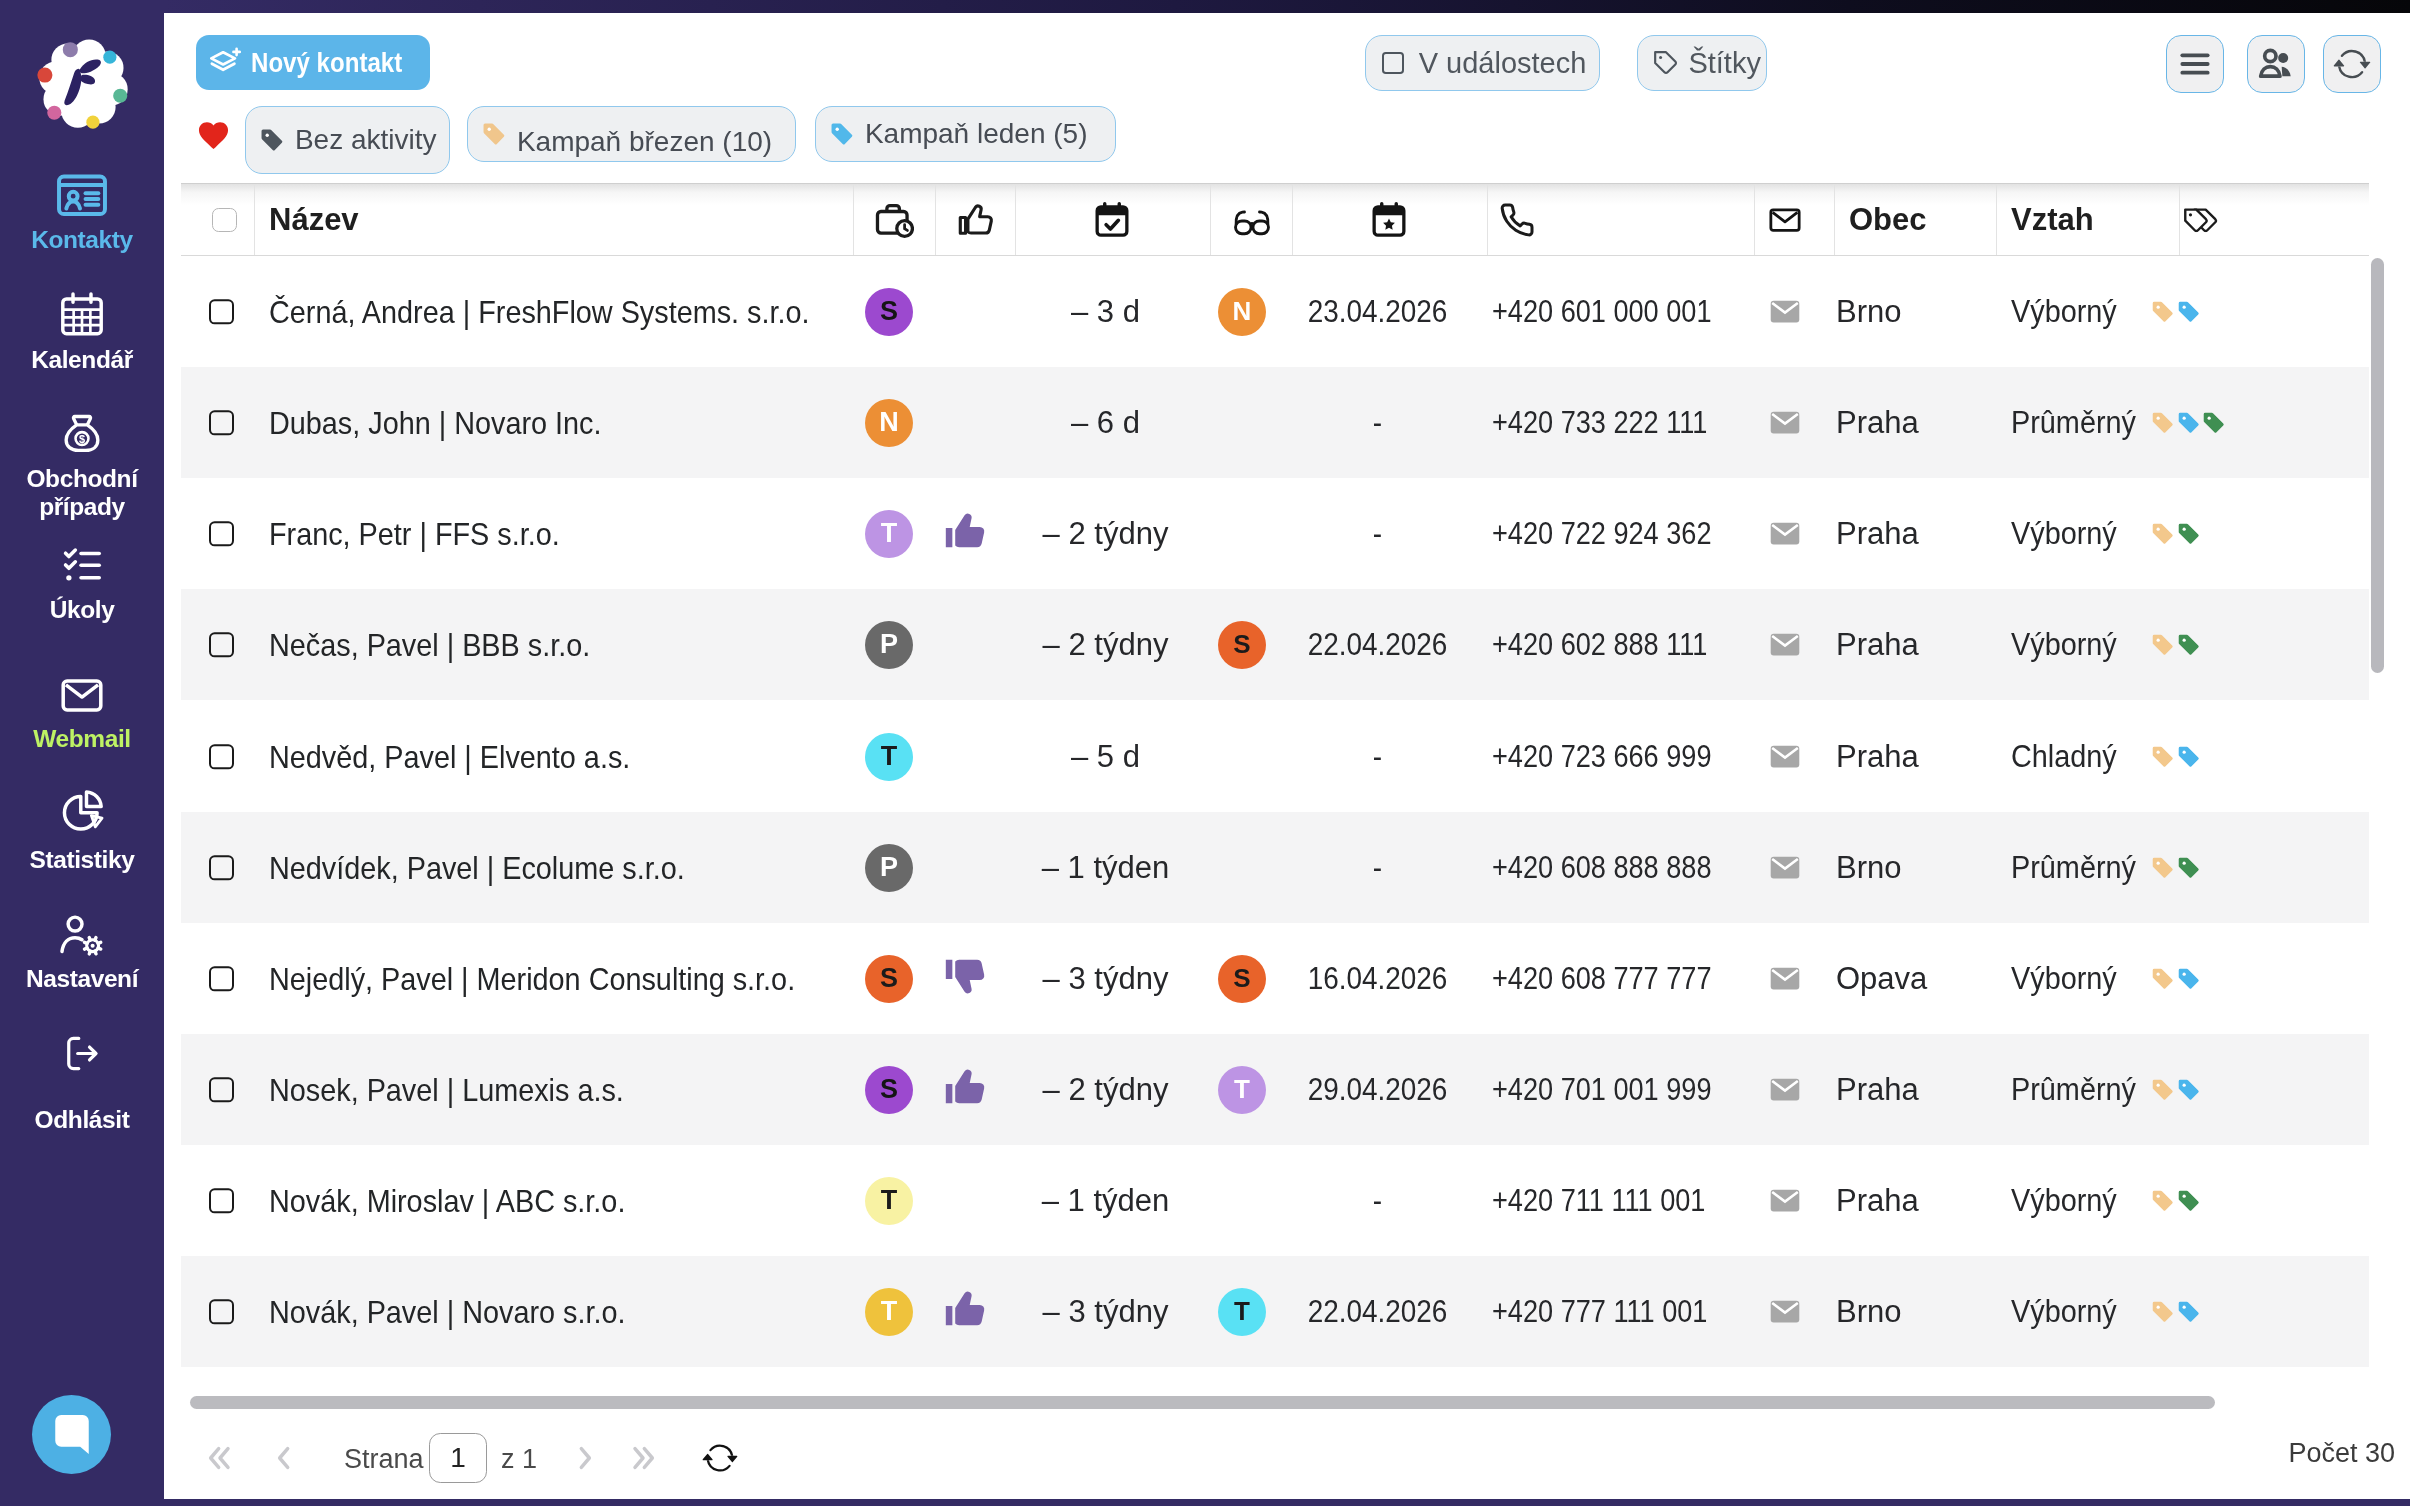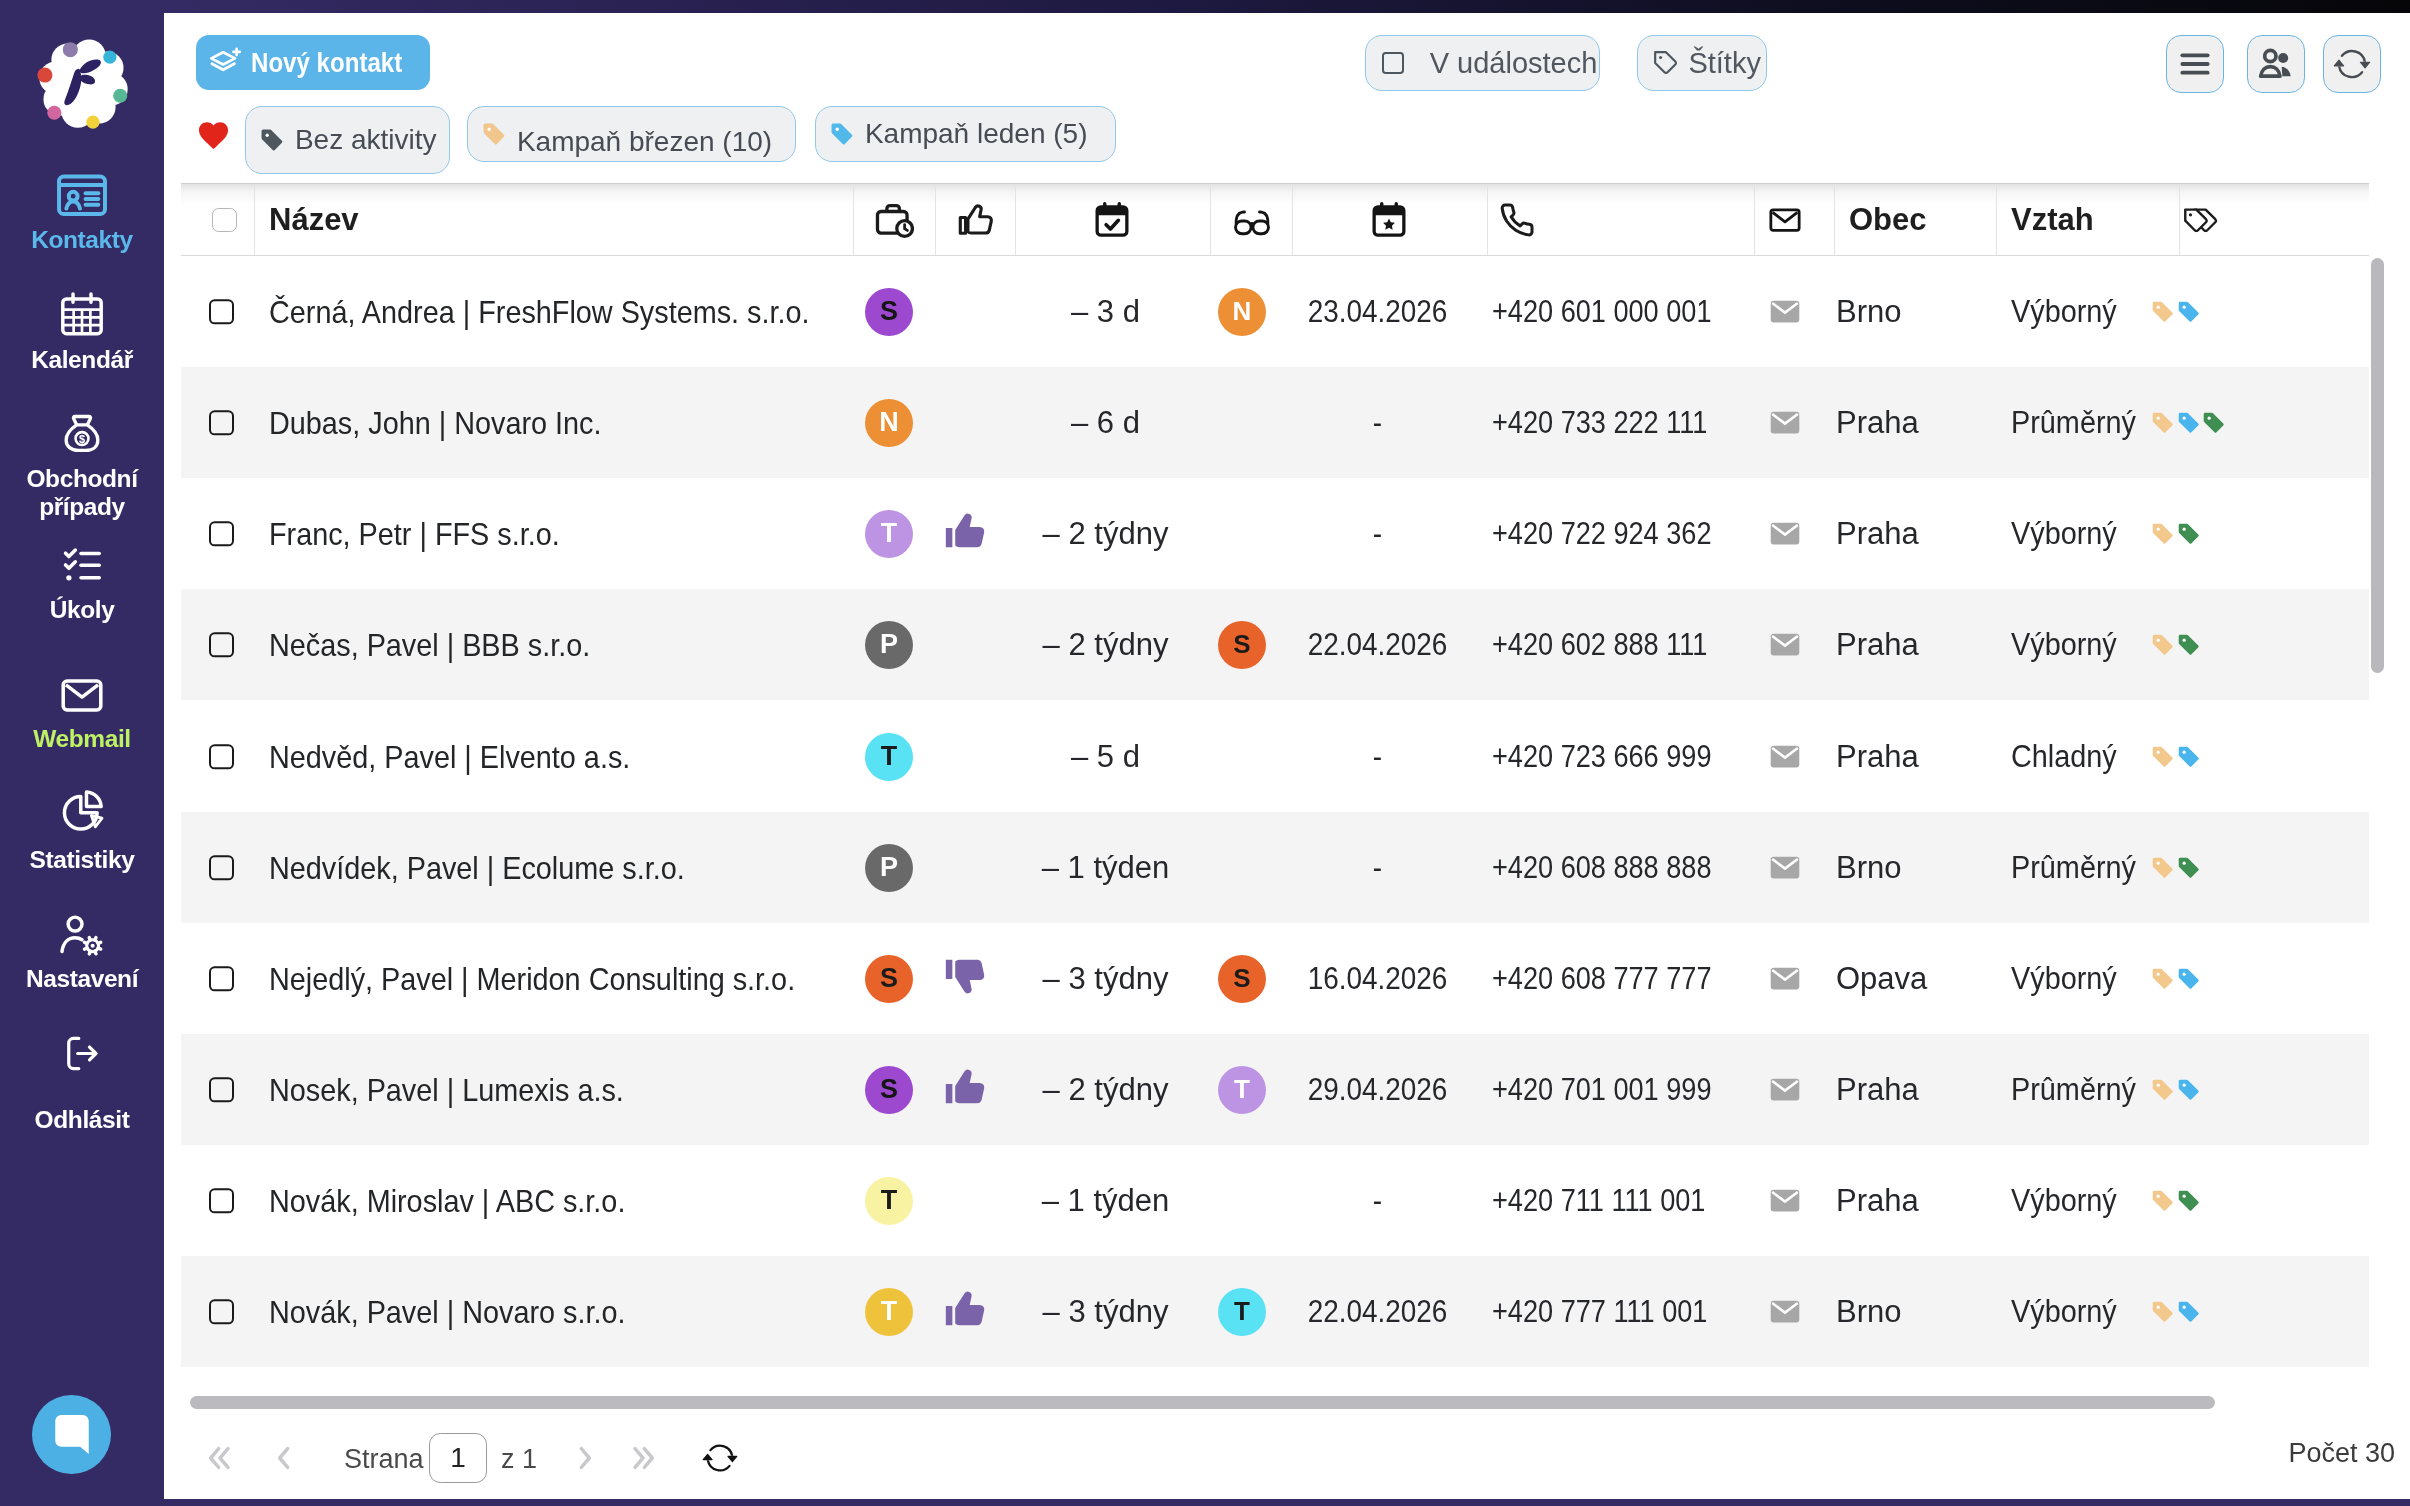--- a/index.html
+++ b/index.html
@@ -123,21 +123,21 @@
     <div class="abs btn-blue flex" style="left:196px; top:35px; width:234px; height:55px;">
       <span style="margin-left:12.2px; line-height:0;"><svg width="33" height="33" viewBox="0 0 24 24" style="">
           <path d="M11 4.6 19.6 9 11 13.4 2.4 9z" fill="none" stroke="#fff" stroke-width="2" stroke-linejoin="round"></path>
           <path d="M2.8 12.9l8.2 4.4 8.2-4.4" fill="none" stroke="#fff" stroke-width="2" stroke-linejoin="round" stroke-linecap="round"></path>
           <path d="M20.8 2v4.6M18.5 4.3h4.6" stroke="#fff" stroke-width="1.9" stroke-linecap="round"></path>
         </svg></span>
       <span style="margin-left:9.4px; font-size:28px; font-weight:bold; display:inline-block; transform:scaleX(0.86); transform-origin:0 50%;">Nový kontakt</span>
     </div>
     <div class="abs ctl flex" style="left:1365px; top:35px; width:235px; height:56px; color:#51575e;">
       <span style="margin-left:16px; width:21.7px; height:21.7px; border:2.4px solid #4e565e; border-radius:3.8px;"></span>
-      <span style="margin-left:26px; font-size:29px;text-align:right;">V událostech</span>
+      <span style="margin-left:15px; font-size:29px;text-align:right;">V událostech</span>
     </div>
     <div class="abs ctl flex" style="left:1637px; top:35px; width:130px; height:56px; color:#51575e;">
       <span style="margin-left:15px; line-height:0;"><svg width="26" height="26" viewBox="0 0 24 24" style="">
           <path d="M20.59 13.41l-7.17 7.17a2 2 0 0 1-2.83 0L2 12V2h10l8.59 8.59a2 2 0 0 1 0 2.83z" fill="none" stroke="#4e565e" stroke-width="2" stroke-linejoin="round"></path>
           <circle cx="7" cy="7" r="1.4" fill="#4e565e"></circle>
         </svg></span>
       <span style="margin-left:9.4px; font-size:29px;">Štítky</span>
     </div>
     <div class="abs iconbtn" style="left:2166px; top:35px; width:58px; height:58px;">
       <svg width="38" height="38" viewBox="0 0 24 24" style="">

